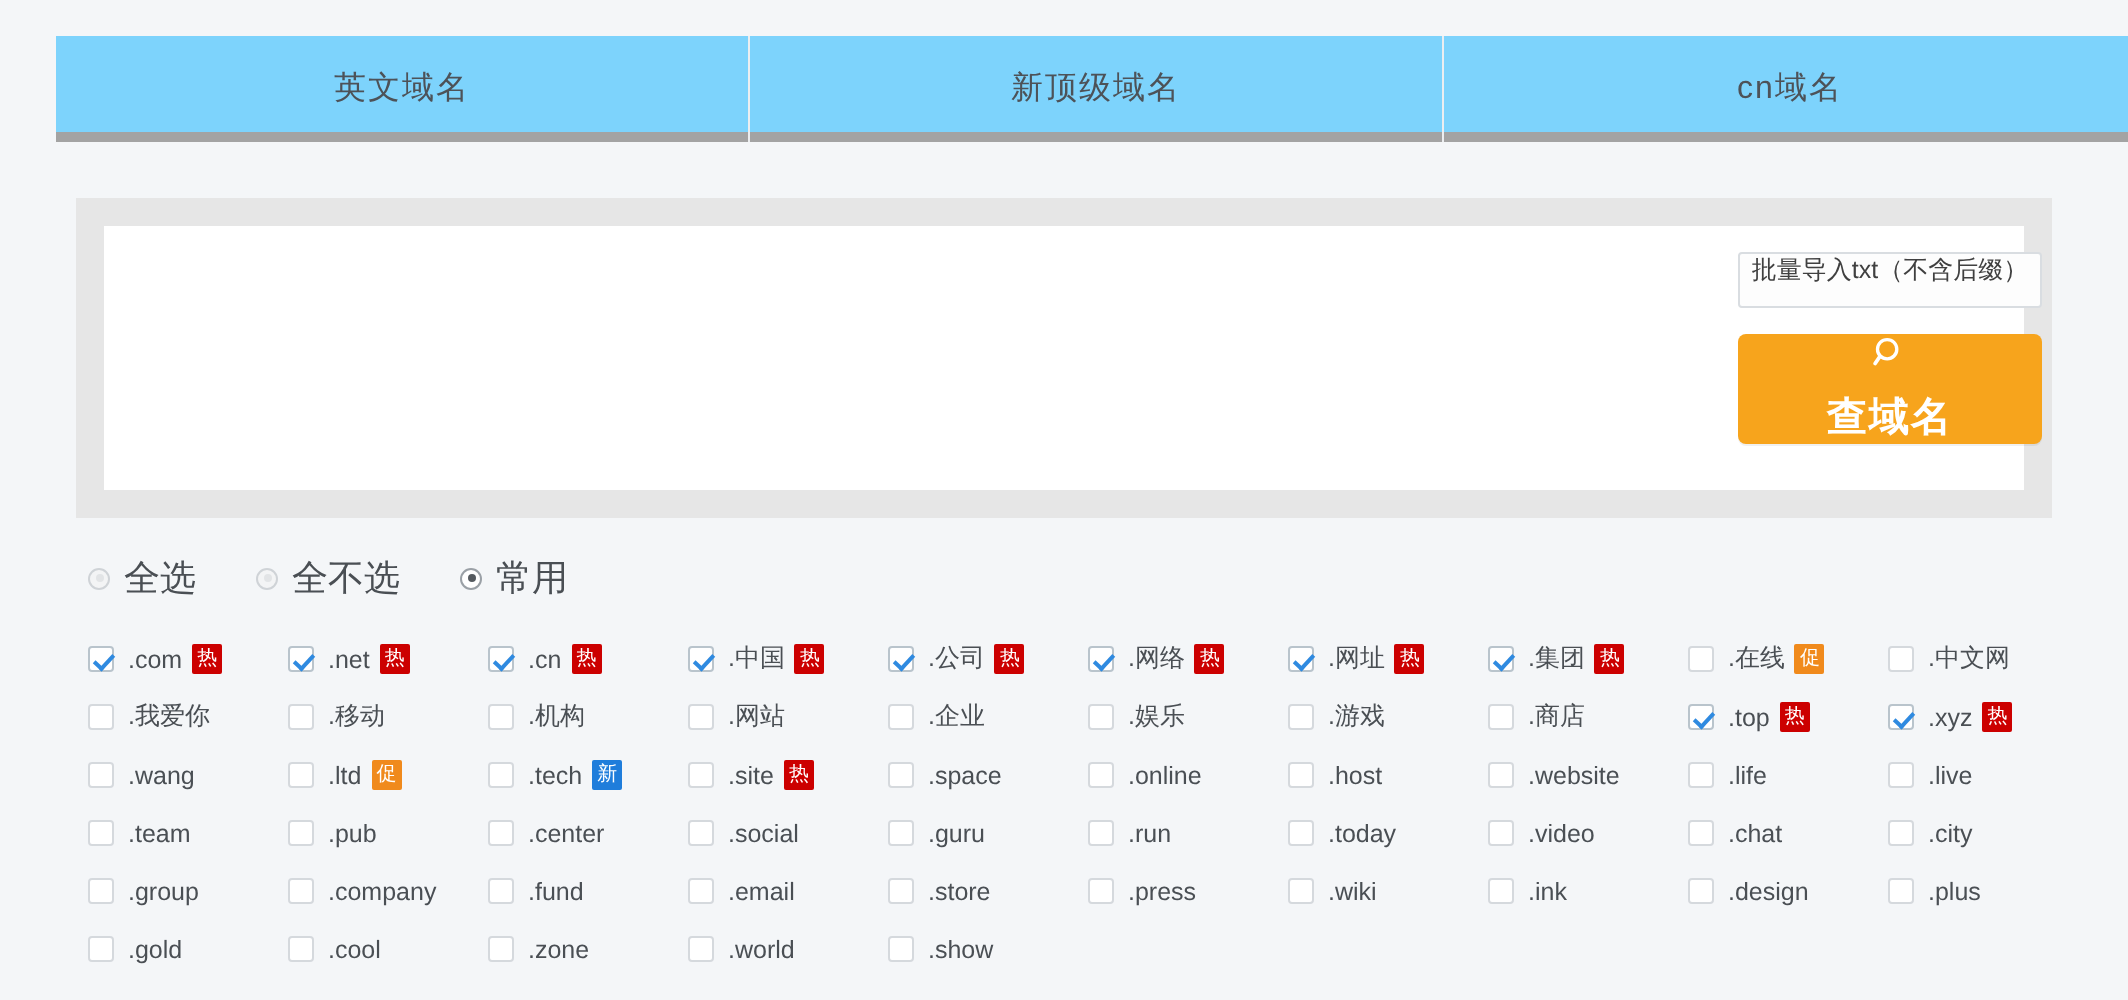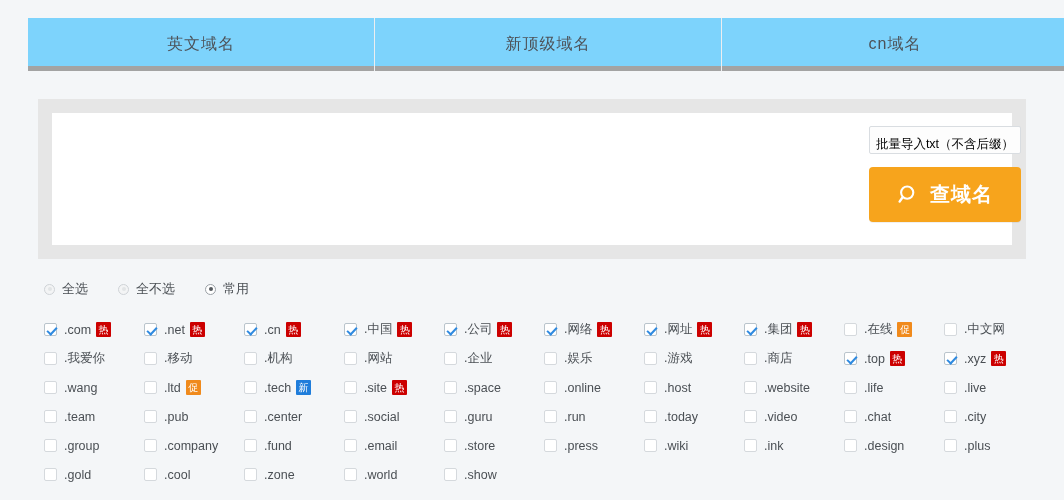--- a/index.html
+++ b/index.html
@@ -67,33 +67,34 @@
   .ta-grip{
     position:absolute; right:2px; bottom:2px; width:12px; height:12px;
     pointer-events:none;
   }
 
   .import-btn{
     position:absolute; left:869px; top:126px; width:152px; height:28px;
     border:1px solid #d9dde1;
     background:#fdfdfd;
     border-radius:2px;
-    display:flex; align-items:flex-end; justify-content:center;
+    display:flex; align-items:flex-start; justify-content:center;
     font-size:12.5px;
-    color:#000000;
+    color:#404040;
     cursor:pointer;
   }
   .search-btn{
     position:absolute; left:869px; top:167px; width:152px; height:55px;
     background:#f7a41c;
     border-radius:4px;
     display:flex; align-items:center; justify-content:center;
     gap:9px;
     cursor:pointer;
     box-shadow:0 1px 0 rgba(0,0,0,0.06);
+    flex-direction:column;
   }
   .search-btn .lbl{
     color:#ffffff; font-size:20px; font-weight:bold; letter-spacing:1px;
   }
 
   
   .radio-row{
     position:absolute; left:44px; top:280px; height:18px;
     display:flex; align-items:center; gap:0px;
   }
@@ -107,21 +108,21 @@
   }
   .rdo.checked{ background:#ffffff; border-color:#9aa0a6; }
   .rdo.checked:after{
     content:""; position:absolute; left:2.5px; top:2.5px;
     width:4px; height:4px; border-radius:50%; background:#555a5f;
   }
   .rdo.off:after{
     content:""; position:absolute; left:2.5px; top:2.5px;
     width:4px; height:4px; border-radius:50%; background:#e2e4e6;
   }
-  .radio-label{ font-size:13px; color:#4a4f54; }
+  .radio-label{ font-size:18px; color:#4a4f54; }
 
   
   .grid{
     position:absolute; left:44px; top:315px; width:1010px;
   }
   .grid-row{
     display:flex; height:29px; align-items:center;
   }
   .cell{
     width:100px; display:flex; align-items:center; cursor:pointer;

